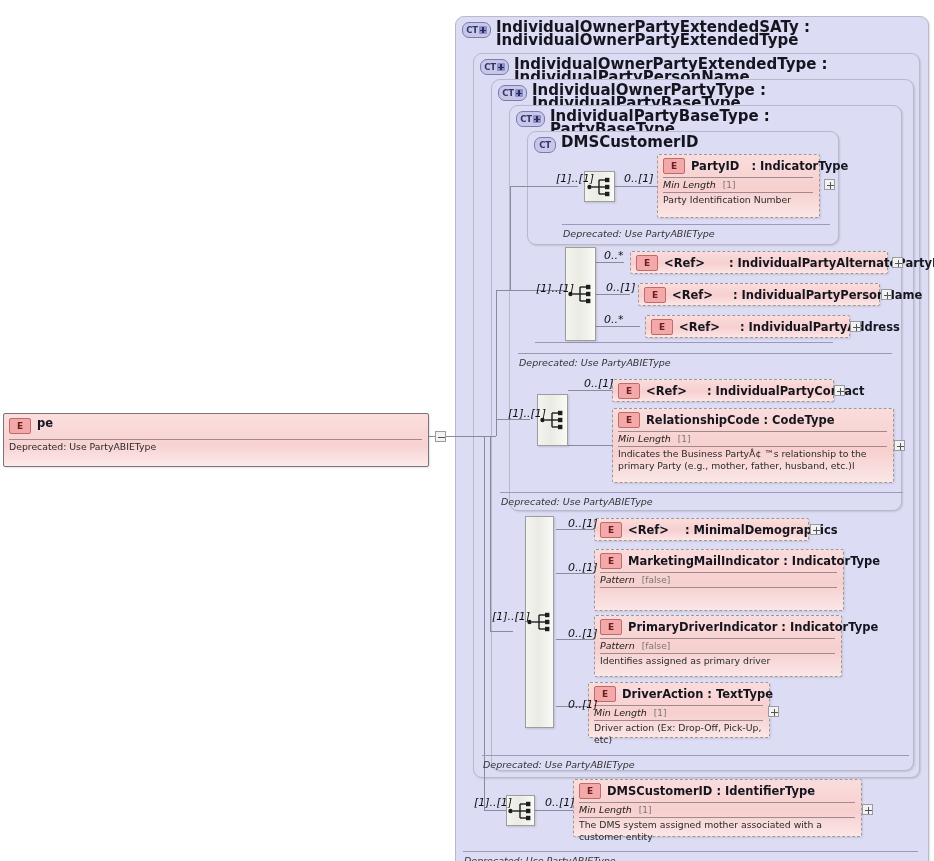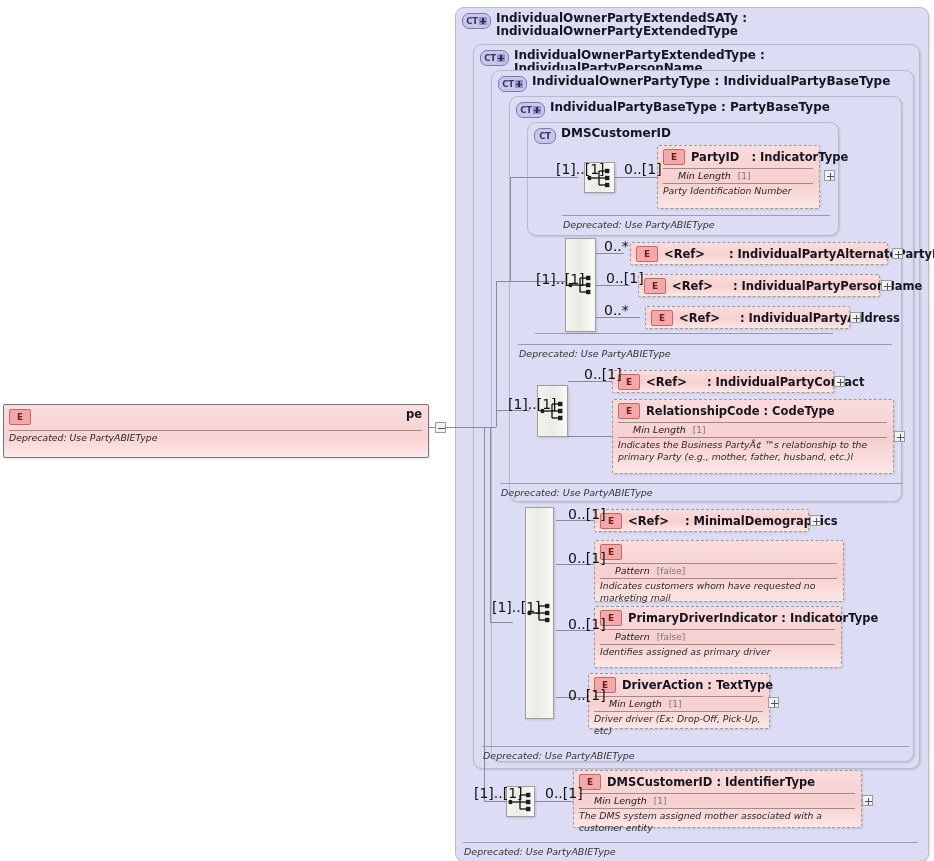--- a/index.html
+++ b/index.html
@@ -1,79 +1,79 @@
 <!DOCTYPE html>
 <html><head>
 <meta charset="utf-8">
 <style>
   html,body{margin:0;padding:0;background:#fff;}
   body{width:934px;height:861px;position:relative;overflow:hidden;
        font-family:"DejaVu Sans","Liberation Sans",sans-serif;}
-  .diagram{position:absolute;left:0;top:4px;width:934px;height:646px;}
+  .diagram{position:absolute;left:0;top:13px;width:934px;height:646px;}
 
   
   .ct-box{position:absolute;box-sizing:border-box;border:1px solid #b9b9cc;
           border-radius:9px;background:#dcdcf4;box-shadow:1px 1px 2px rgba(0,0,0,.13);}
   .ct-head{position:absolute;left:0;top:0;display:flex;align-items:flex-start;gap:5px;
            padding:4px 6px;}
   .ct-icon{flex:none;width:27px;height:14px;border:1px solid #7a7ab0;border-radius:7px;
            background:#c7c7e8;display:flex;align-items:center;justify-content:center;
            gap:1px;margin-top:1px;}
   .ct-icon .lbl{font-size:8.5px;font-weight:bold;color:#33336b;line-height:1;
                 letter-spacing:-.2px;font-family:"DejaVu Sans",sans-serif;}
   .ct-icon .plus{position:relative;width:8px;height:8px;background:#8e8ec8;border-radius:1px;}
   .ct-icon .plus:before,.ct-icon .plus:after{content:"";position:absolute;background:#2b2b5c;}
   .ct-icon .plus:before{left:1px;top:3.5px;width:6px;height:1.4px;}
   .ct-icon .plus:after{top:1px;left:3.3px;height:6px;width:1.4px;}
-  .ct-title{font-size:12px;color:#15151f;font-weight:bold;line-height:13px;
+  .ct-title{font-size:15px;color:#15151f;font-weight:bold;line-height:13px;
             white-space:pre-wrap;}
 
   
   .depr{position:absolute;font-style:italic;font-size:9.5px;color:#333;
         line-height:12px;padding-top:3px;}
   .depr-rule{position:absolute;height:1px;background:#9a9ab4;}
 
   
   .el{position:absolute;box-sizing:border-box;border:1px dashed #9a9a9a;
       background:linear-gradient(to bottom,#fadcdc 0%,#f7cfcf 55%,#fbe6e6 100%);
       border-radius:2px;box-shadow:1px 1px 2px rgba(0,0,0,.10);}
   .el.solid{border:1px solid #767676;
       background:linear-gradient(to bottom,#fbdede 0%,#f8d2d2 60%,#fdeaea 100%);}
   .el-head{display:flex;align-items:center;gap:6px;padding:3px 6px 2px 5px;}
   .e-icon{flex:none;width:20px;height:14px;border:1px solid #c06a6a;border-radius:2px;
           background:#f3a9a9;display:flex;align-items:center;justify-content:center;}
   .e-icon span{font-size:9px;font-weight:bold;color:#6d1d1d;line-height:1;}
   .el-name{font-size:11.5px;font-weight:bold;color:#15151f;line-height:13px;
            white-space:pre;}
   .el-rule{height:1px;background:#a08a8a;margin:1px 6px 0 5px;}
-  .facet{display:flex;align-items:baseline;gap:7px;padding:1px 6px 1px 20px;
+  .facet{display:flex;align-items:baseline;gap:7px;padding:1px 6px 1px 5px;
          font-size:9.5px;font-style:italic;color:#222;}
   .facet .fv{font-style:normal;color:#777;font-size:9px;}
-  .el-doc{padding:1px 6px 2px 5px;font-size:9.3px;font-style:italic;color:#2a2a2a;
+  .el-doc{padding:1px 6px 2px 5px;font-size:9.3px;color:#2a2a2a;
           line-height:11.5px;}
 
   
   .pm{position:absolute;width:11px;height:11px;box-sizing:border-box;
       border:1px solid #9c9c9c;background:#f2f2f2;}
   .pm:before{content:"";position:absolute;left:2px;top:4.5px;width:7px;height:1.3px;background:#555;}
   .pm.plus:after{content:"";position:absolute;top:2px;left:4.8px;width:1.3px;height:7px;background:#555;}
 
   
   .seq{position:absolute;box-sizing:border-box;border:1px solid #9d9d9d;
        background:linear-gradient(to right,#f4f4ef 0%,#ebebe4 45%,#fafaf6 100%);
        box-shadow:1px 1px 2px rgba(0,0,0,.14);}
   .seq svg{position:absolute;left:50%;top:50%;transform:translate(-50%,-50%);}
 
   
   .ln{position:absolute;background:#8a8a9c;}
   .lnh{height:1px;}
   .lnv{width:1px;}
 
   
-  .card{position:absolute;font-size:14px;color:#111;
+  .card{position:absolute;font-size:11px;font-style:italic;color:#111;
         line-height:11px;white-space:nowrap;}
 </style>
 </head>
 <body>
 
 <div class="diagram">
 
   <div class="ct-box" style="left:455px;top:3px;width:474px;height:855px;">
     <div class="ct-head" style="width:460px;">
       <div class="ct-icon">
@@ -233,21 +233,21 @@
     </svg>
   </div>
   <div class="card" style="left:474px;top:784px;">[1]..[1]</div>
 
   <div class="el solid" style="left:3px;top:400px;width:426px;height:54px;">
     <div class="el-head" style="align-items:flex-start;">
       <div class="e-icon" style="margin-top:1px;">
         <span>E</span>
       </div>
       <div style="flex:1;">
-        <div class="el-name" style="text-align:right;">pe</div>
+        <div class="el-name" style="text-align:left;">pe</div>
       </div>
     </div>
     <div class="el-rule" style="margin-top:3px;"></div>
     <div class="el-doc">Deprecated: Use PartyABIEType</div>
   </div>
   <div class="pm" style="left:435px;top:418px;"></div>
 
   <div class="el" style="left:657px;top:141px;width:163px;height:64px;">
     <div class="el-head">
       <div class="e-icon">
@@ -336,28 +336,28 @@
     </div>
   </div>
   <div class="card" style="left:568px;top:505px;">0..[1]</div>
   <div class="pm plus" style="left:810px;top:511px;"></div>
 
   <div class="el" style="left:594px;top:536px;width:250px;height:62px;">
     <div class="el-head">
       <div class="e-icon">
           <span>E</span>
         </div>
+      <div class="el-name">MarketingMailIndicator : IndicatorType</div>
     </div>
     <div class="el-rule"></div>
     <div class="facet">
       <span>Pattern</span>
       <span class="fv">[false]</span>
     </div>
     <div class="el-rule"></div>
-    <div class="el-doc">Indicates customers whom have requested no marketing mail</div>
   </div>
   <div class="card" style="left:568px;top:549px;">0..[1]</div>
 
   <div class="el" style="left:594px;top:602px;width:248px;height:62px;">
     <div class="el-head">
       <div class="e-icon">
           <span>E</span>
         </div>
       <div class="el-name">PrimaryDriverIndicator : IndicatorType</div>
     </div>
@@ -377,21 +377,21 @@
           <span>E</span>
         </div>
       <div class="el-name">DriverAction : TextType</div>
     </div>
     <div class="el-rule"></div>
     <div class="facet">
       <span>Min Length</span>
       <span class="fv">[1]</span>
     </div>
     <div class="el-rule"></div>
-    <div class="el-doc">Driver driver (Ex: Drop-Off, Pick-Up, etc)</div>
+    <div class="el-doc">Driver action (Ex: Drop-Off, Pick-Up, etc)</div>
   </div>
   <div class="card" style="left:568px;top:686px;">0..[1]</div>
   <div class="pm plus" style="left:768px;top:693px;"></div>
 
   <div class="el" style="left:573px;top:766px;width:289px;height:58px;">
     <div class="el-head">
       <div class="e-icon">
           <span>E</span>
         </div>
       <div class="el-name">DMSCustomerID : IdentifierType</div>

